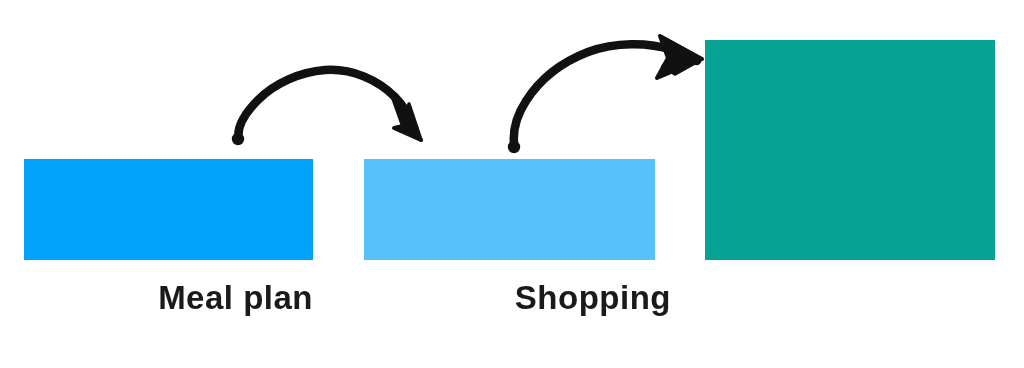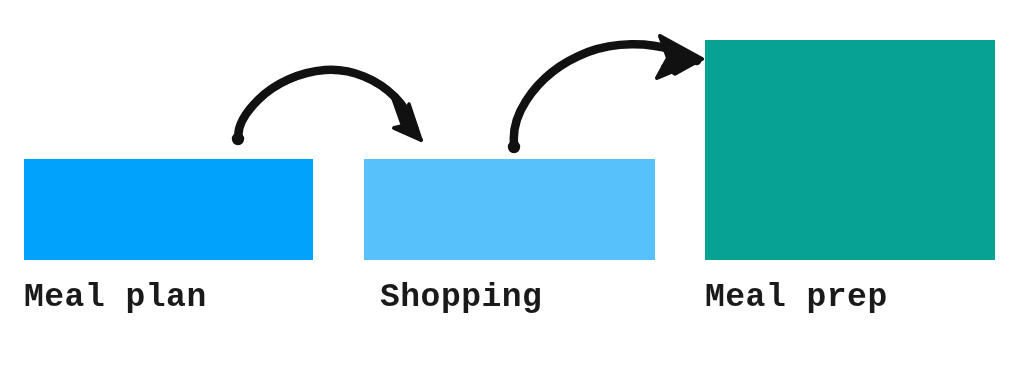--- a/index.html
+++ b/index.html
@@ -35,22 +35,22 @@
   }
   #bar-meal-prep {
     left: 705px;
     top: 40px;
     width: 290px;
     height: 220px;
   }
   .bar-label {
     position: absolute;
     top: 278px;
-    text-align: left;
-    font-family: Liberation Mono, monospace;
+    text-align: right;
+    font-family: Liberation Sans, sans-serif;
     font-weight: bold;
     font-size: 33px;
     line-height: 40px;
     letter-spacing: 0.5px;
     color: #1a1a1a;
     white-space: nowrap;
   }
   #label-meal-plan {
     left: 24px;
     width: 289px;
@@ -80,21 +80,20 @@
   <div class="bar" id="bar-meal-plan" style="background: rgb(0, 162, 251);"></div>
 
   <div class="bar" id="bar-shopping" style="background: rgb(86, 193, 250);"></div>
 
   <div class="bar" id="bar-meal-prep" style="background: rgb(6, 163, 149);"></div>
 
   <div class="bar-label" id="label-meal-plan">Meal plan</div>
 
   <div class="bar-label" id="label-shopping">Shopping</div>
 
-  <div class="bar-label" id="label-meal-prep">Meal prep</div>
 
   <svg id="arrow-layer" viewBox="0 0 1024 368">
 
     <g>
       <path d="M238.5 139.5
                C 236.5 126, 246 112, 258 100
                C 275 83, 300 72, 325 70
                C 352 68, 378 80, 395 97
                C 404 106, 410 117, 414.5 129" fill="none" stroke="#111111" stroke-width="8.5" stroke-linecap="round" stroke-linejoin="round"></path>
       <circle cx="238" cy="139" r="6.2" fill="#111111"></circle>

